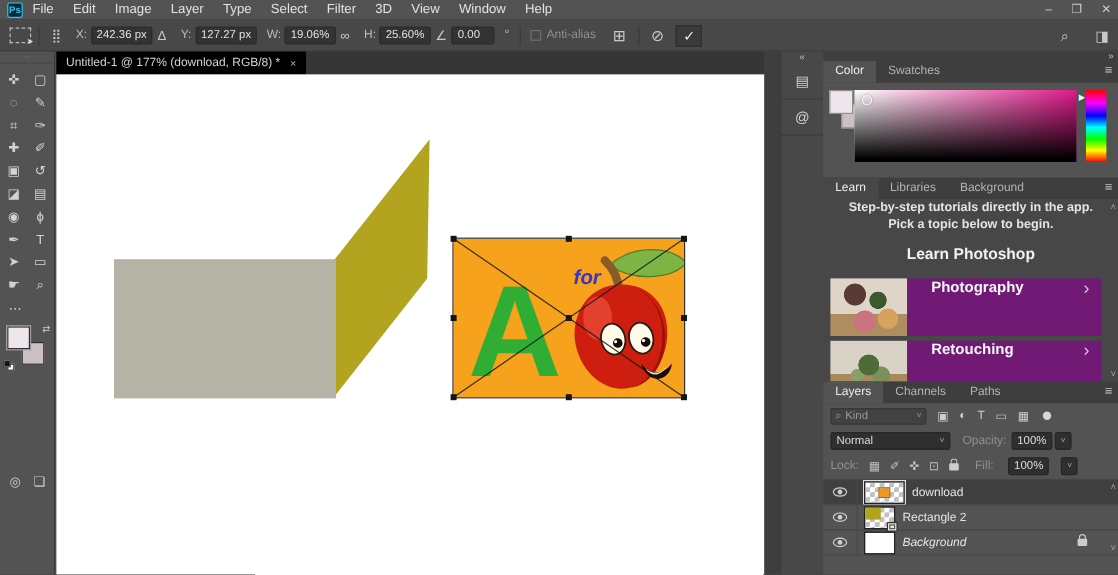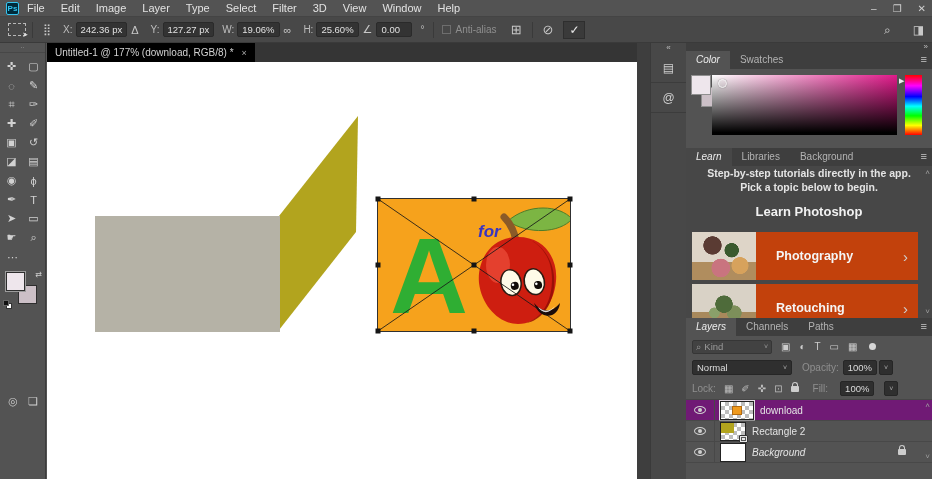--- a/index.html
+++ b/index.html
@@ -63,62 +63,62 @@
   #icon-dock{position:absolute;left:650px;top:43px;width:36px;height:436px;background:#484848;border-left:1px solid #3a3a3a;}
   #icon-dock .collapse{font-size:8px;color:#bdbdbd;text-align:center;height:10px;line-height:10px;}
   .dock-tile{height:30px;border-bottom:1px solid #3c3c3c;display:flex;align-items:center;justify-content:center;font-size:12px;color:#d0d0d0;}
   .dock-tile:first-of-type{border-top:1px solid #3c3c3c;}
 
   #panel-dock{position:absolute;left:686px;top:43px;width:246px;height:436px;background:#535353;}
   #dock-top{height:8px;background:#3e3e3e;position:relative;}
   #dock-top .collapse{position:absolute;right:4px;top:-1px;font-size:8px;color:#bdbdbd;}
   .tabbar{height:18px;background:#3e3e3e;display:flex;align-items:flex-end;position:relative;}
   .tab{font-size:10px;padding:0 10px;height:18px;line-height:18px;color:#b3b3b3;cursor:default;}
-  .tab.active{background:#535353;color:#ececec;font-style:italic;}
+  .tab.active{background:#535353;color:#ececec;}
   .tabbar .panel-menu{position:absolute;right:5px;top:2px;font-size:11px;color:#c8c8c8;}
 
   
   #color-content{position:relative;height:79px;}
   #cp-fg{position:absolute;left:5px;top:6px;width:20px;height:20px;background:#eee6ec;border:1px solid #8f8f8f;z-index:2;}
   #cp-bg{position:absolute;left:15px;top:18px;width:20px;height:20px;background:#ccc0c7;border:1px solid #8f8f8f;}
   #sat-field{position:absolute;left:26px;top:6px;width:185px;height:60px;background:linear-gradient(to bottom,rgba(0,0,0,0),#000 96%),linear-gradient(to right,#fff,#e01a8a);}
   #sat-picker{position:absolute;left:6px;top:4px;width:9px;height:9px;border:1.5px solid #f2f2f2;border-radius:50%;box-shadow:0 0 1px #555;}
   #hue-slider-arrow{position:absolute;left:213px;top:8px;font-size:7px;color:#f0f0f0;}
   #hue-strip{position:absolute;left:219px;top:6px;width:17px;height:60px;background:linear-gradient(180deg,#f00,#f0f 18%,#00f 36%,#0ff 52%,#0f0 68%,#ff0 84%,#f00);}
 
   
   #learn-content{position:relative;height:152px;background:#474747;overflow:hidden;}
   #learn-title{text-align:center;font-size:13px;font-weight:bold;color:#f2f2f2;margin:10px 0 4px;}
   #learn-sub{width:208px;margin:0 auto;text-align:center;font-size:10.5px;line-height:14px;color:#e4e4e4;font-weight:bold;}
   .learn-card{position:absolute;left:6px;width:226px;height:48px;display:flex;cursor:default;}
   .learn-card .thumb{width:64px;height:48px;flex:none;}
   .thumb-photo{background:radial-gradient(circle at 62% 38%,#3a5a2e 0 14%,transparent 15%),radial-gradient(circle at 32% 28%,#5a3b33 0 16%,transparent 17%),radial-gradient(circle at 45% 75%,#c9747f 0 18%,transparent 19%),radial-gradient(circle at 75% 70%,#d7a25c 0 14%,transparent 15%),linear-gradient(180deg,#ded5c8 0 62%,#b08d5e 62% 100%);}
   .thumb-retouch{background:radial-gradient(circle at 50% 42%,#4e6b3a 0 20%,transparent 21%),radial-gradient(circle at 66% 60%,#7d8f5a 0 14%,transparent 15%),radial-gradient(circle at 35% 60%,#8aa06a 0 10%,transparent 11%),linear-gradient(180deg,#d9d2c6 0 58%,#a8895c 58% 100%);}
-  .learn-card .body{flex:1;background:#c2410c;display:flex;align-items:center;position:relative;}
+  .learn-card .body{flex:1;background:#701a75;display:flex;align-items:flex-start;position:relative;}
   .learn-card .label{font-size:12.5px;font-weight:bold;color:#f5f5f5;margin-left:20px;}
   .learn-card .chev{position:absolute;right:10px;font-size:15px;color:#cfcfcf;}
   .scroll-arrow{position:absolute;right:2px;font-size:8px;color:#9f9f9f;}
   #layers-filter{height:21px;display:flex;align-items:center;gap:9px;padding-left:6px;}
   #kind-pill{width:80px;height:14px;background:#424242;border:1px solid #363636;border-radius:2px;display:flex;align-items:center;font-size:9.5px;color:#9a9a9a;padding:0 3px;gap:3px;}
   #kind-pill .dd{margin-left:auto;font-size:7px;}
   .filter-ic{font-size:10px;color:#cdcdcd;}
   #filter-toggle{width:7px;height:7px;border-radius:50%;background:#d6d6d6;margin-left:2px;}
   #blend-row{height:21px;display:flex;align-items:center;padding-left:6px;font-size:10px;}
   .select-box{background:#2f2f2f;border:1px solid #262626;border-radius:2px;height:15px;display:flex;align-items:center;font-size:9.5px;color:#dcdcdc;padding:0 4px;}
   #blend-select{width:100px;}
   .dd-caret{margin-left:auto;font-size:7px;color:#aaa;}
   .val-box{background:#2f2f2f;border:1px solid #262626;border-radius:2px;height:15px;line-height:13px;font-size:9.5px;color:#dcdcdc;padding:0 4px;margin-left:4px;}
   .caret-box{background:#2f2f2f;border:1px solid #262626;border-radius:2px;height:15px;width:14px;text-align:center;font-size:7px;color:#aaa;line-height:13px;margin-left:2px;}
   #lock-row{height:21px;display:flex;align-items:center;padding-left:6px;font-size:10px;gap:8px;}
   .lock-ic{font-size:10px;color:#bdbdbd;}
   .css-lock{position:relative;width:8px;height:6px;background:#cdcdcd;border-radius:1px;display:inline-block;}
   .css-lock:before{content:"";position:absolute;top:-4px;left:1px;width:4px;height:4px;border:1.5px solid #cdcdcd;border-bottom:none;border-radius:3px 3px 0 0;}
   #layers-list{border-top:1px solid #464646;}
   .layer-row{height:21px;display:flex;align-items:center;border-bottom:1px solid #484848;position:relative;}
-  .layer-row.selected{background:#701a75;}
+  .layer-row.selected{background:#404040;}
   .eye{position:relative;width:12px;height:8px;margin:0 8px 0 8px;border:1px solid #cfcfcf;border-radius:50%;}
   .eye:after{content:"";position:absolute;left:3px;top:1px;width:4px;height:4px;background:#cfcfcf;border-radius:50%;}
   .lr-sep{width:1px;height:21px;background:#484848;margin-right:6px;}
   .checker{background-color:#fff;background-image:linear-gradient(45deg,#bdbdbd 25%,transparent 25%,transparent 75%,#bdbdbd 75%),linear-gradient(45deg,#bdbdbd 25%,transparent 25%,transparent 75%,#bdbdbd 75%);background-size:8px 8px;background-position:0 0,4px 4px;}
   .thumb-lg{position:relative;width:32px;height:17px;outline:1px solid #222;}
   .thumb-lg .brackets{position:absolute;inset:-2px;border:1px solid #f0f0f0;clip-path:polygon(0 0,100% 0,100% 100%,0 100%,0 30%,8% 30%,8% 70%,0 70%);opacity:.9;}
   .thumb-lg .mini-img{position:absolute;left:12px;top:5px;width:8px;height:7px;background:#f09a1d;outline:1px solid #b36a10;}
   .thumb-sm{position:relative;width:24px;height:17px;outline:1px solid #222;}
   .blob-gray{position:absolute;left:0;top:0;width:13px;height:10px;background:#b5b2a6;}
   .blob-olive{position:absolute;left:0;top:0;width:13px;height:10px;background:#b2a41e;}

